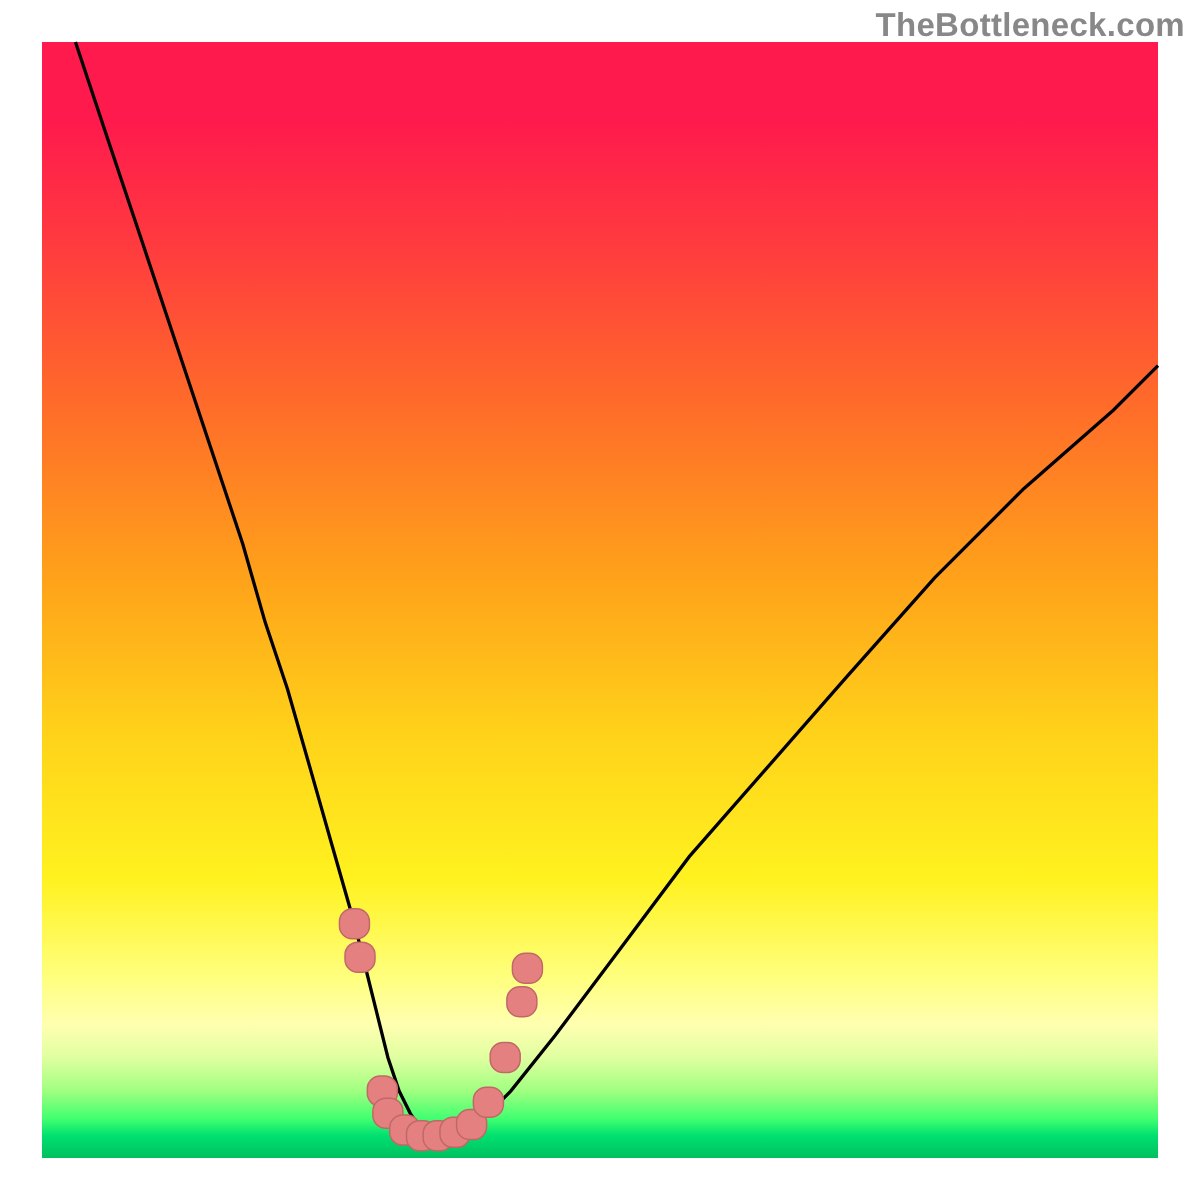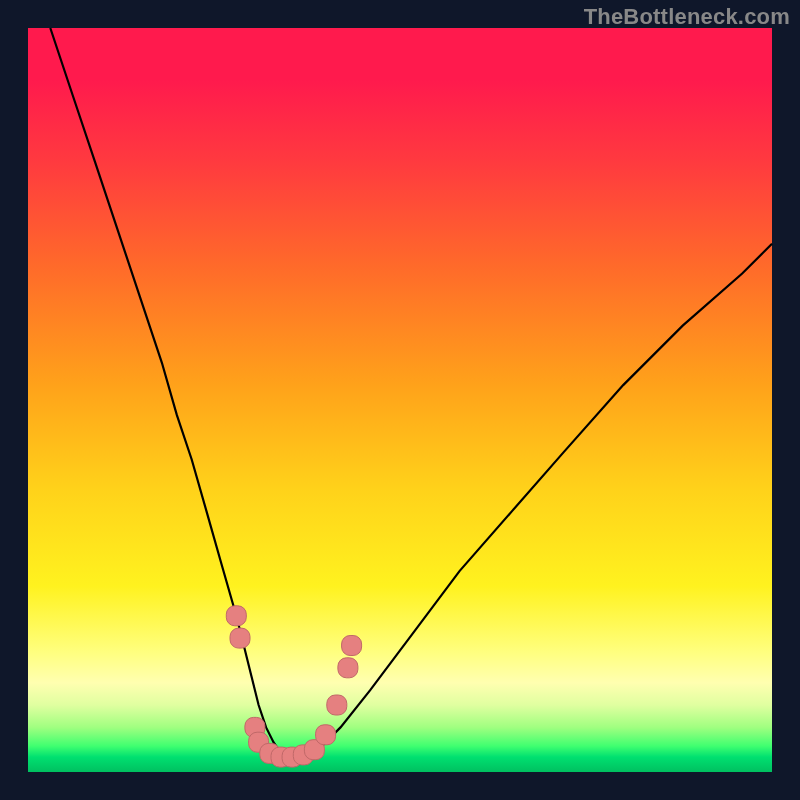--- a/index.html
+++ b/index.html
@@ -1,21 +1,21 @@
 <!DOCTYPE html>
 <html><head>
 <meta charset="utf-8">
 <style>
   * { margin: 0; padding: 0; box-sizing: border-box; }
   html, body { width: 800px; height: 800px; overflow: hidden; background: #000; }
   .frame {
     position: relative;
     width: 800px;
     height: 800px;
-    background: #0f172a;
+    background: #ffffff;
   }
   .plot-area {
     position: absolute;
     left: 28px;
     top: 28px;
     width: 744px;
     height: 744px;
     background: linear-gradient(to bottom,
       #ff1a4d 0%,
       #ff1a4d 7%,

